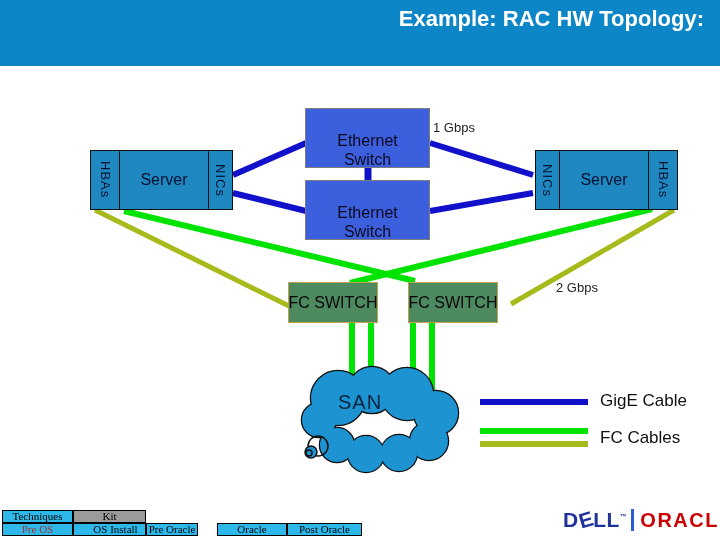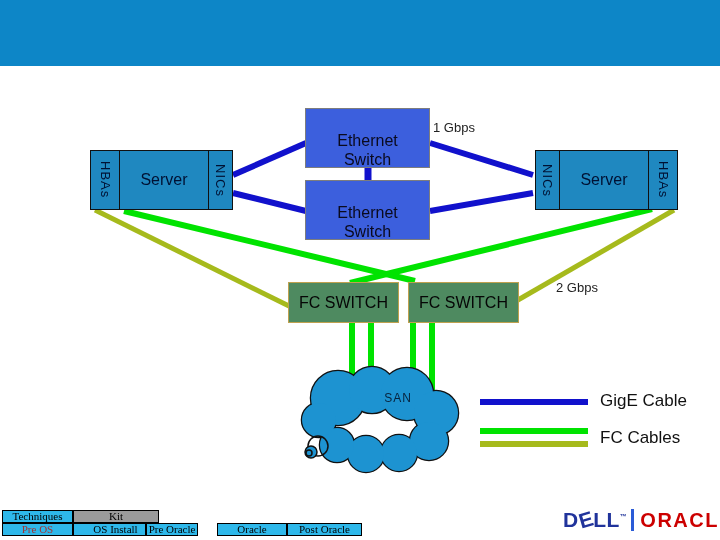--- a/index.html
+++ b/index.html
@@ -27,25 +27,25 @@
              border:1px solid #111111;color:#00133a;}
   .srv-cell{display:flex;align-items:center;justify-content:center;color:#001133;}
   .srv-cell + .srv-cell{border-left:1px solid #111111;}
   .vtext{writing-mode:vertical-rl;font-size:13px;letter-spacing:1px;}
   .srv-name{flex:1;font-size:16px;}
 
   .eth-box{left:305px;width:125px;height:60px;background:var(--c-eth_switch);
            border:1px solid #7d7d7d;display:flex;align-items:center;justify-content:center;
            text-align:center;font-size:16px;line-height:19px;color:#0a0a1e;}
   .eth-box span{width:84px;margin-top:24px;}
-  .fc-box{top:282px;width:111px;height:41px;background:var(--c-fc_switch);
+  .fc-box{top:282px;width:90px;height:41px;background:var(--c-fc_switch);
           border:1px solid var(--c-fc_switch_border);display:flex;align-items:center;
           justify-content:center;font-size:16px;color:#060606;white-space:nowrap;}
 
-  #san-label{left:338px;top:391px;width:74px;text-align:right;font-size:12px;
+  #san-label{left:338px;top:391px;width:74px;text-align:left;font-size:20px;
              letter-spacing:1px;color:#07233d;}
   .small-label{font-size:13px;color:#222222;white-space:nowrap;}
   #lbl-1gbps{left:433px;top:120px;}
   #lbl-2gbps{left:556px;top:280px;}
   .legend-label{font-size:17px;color:#111111;white-space:nowrap;}
   #legend-gige{left:600px;top:391px;}
   #legend-fc{left:600px;top:428px;}
 
   
   .bar-cell{height:13px;border:1px solid #000000;background:var(--c-bar_cyan);
@@ -60,20 +60,21 @@
   #dell .tilt{display:inline-block;transform:rotate(-16deg);}
   .tm{font-size:7px;vertical-align:super;}
   #logo-divider{width:3px;height:22px;background:#2a5bd7;margin:0 6px 0 4px;}
   #oracle{color:var(--c-oracle_red);font-weight:bold;font-size:20px;letter-spacing:1.5px;}
 </style>
 </head>
 <body>
 
 <div class="abs" id="header">
   <div class="abs" id="title">
+    <div>Example: RAC HW Topology:</div>
   </div>
 </div>
 
 <svg class="abs" id="cables" viewBox="0 0 720 540" xmlns="http://www.w3.org/2000/svg">
 
   <line class="ln-blue" x1="233" y1="175" x2="306" y2="143" stroke-width="6"></line>
   <line class="ln-blue" x1="233" y1="193" x2="306" y2="211" stroke-width="6"></line>
   <line class="ln-blue" x1="533" y1="175" x2="430" y2="143" stroke-width="6"></line>
   <line class="ln-blue" x1="533" y1="193" x2="430" y2="211" stroke-width="6"></line>
   <line class="ln-blue" x1="368" y1="166" x2="368" y2="183" stroke-width="7"></line>
@@ -143,21 +144,21 @@
   <span>FC SWITCH</span>
 </div>
 
 <div class="abs" id="san-label">SAN</div>
 <div class="abs small-label" id="lbl-1gbps">1 Gbps</div>
 <div class="abs small-label" id="lbl-2gbps">2 Gbps</div>
 <div class="abs legend-label" id="legend-gige">GigE Cable</div>
 <div class="abs legend-label" id="legend-fc">FC Cables</div>
 
 <div class="abs bar-cell" style="left:2px;top:510px;width:71px;">Techniques</div>
-<div class="abs bar-cell" id="cell-kit" style="left:73px;top:510px;width:86px;text-align:center;">Kit</div>
+<div class="abs bar-cell" id="cell-kit" style="left:73px;top:510px;width:73px;text-align:center;">Kit</div>
 <div class="abs bar-cell" id="cell-preos" style="left:2px;top:523px;width:71px;">Pre OS</div>
 <div class="abs bar-cell" style="left:73px;top:523px;width:73px;padding-left:12px;">OS Install</div>
 <div class="abs bar-cell" style="left:146px;top:523px;width:52px;text-align:center;">Pre Oracle</div>
 <div class="abs bar-cell" style="left:217px;top:523px;width:70px;">Oracle</div>
 <div class="abs bar-cell" style="left:287px;top:523px;width:75px;">Post Oracle</div>
 
 <div class="abs" id="logos">
   <span id="dell"><span>D</span><span class="tilt">E</span><span>L</span><span>L</span><span class="tm">™</span></span>
   <span id="logo-divider"></span>
   <span id="oracle"><span>ORACLE</span></span>

